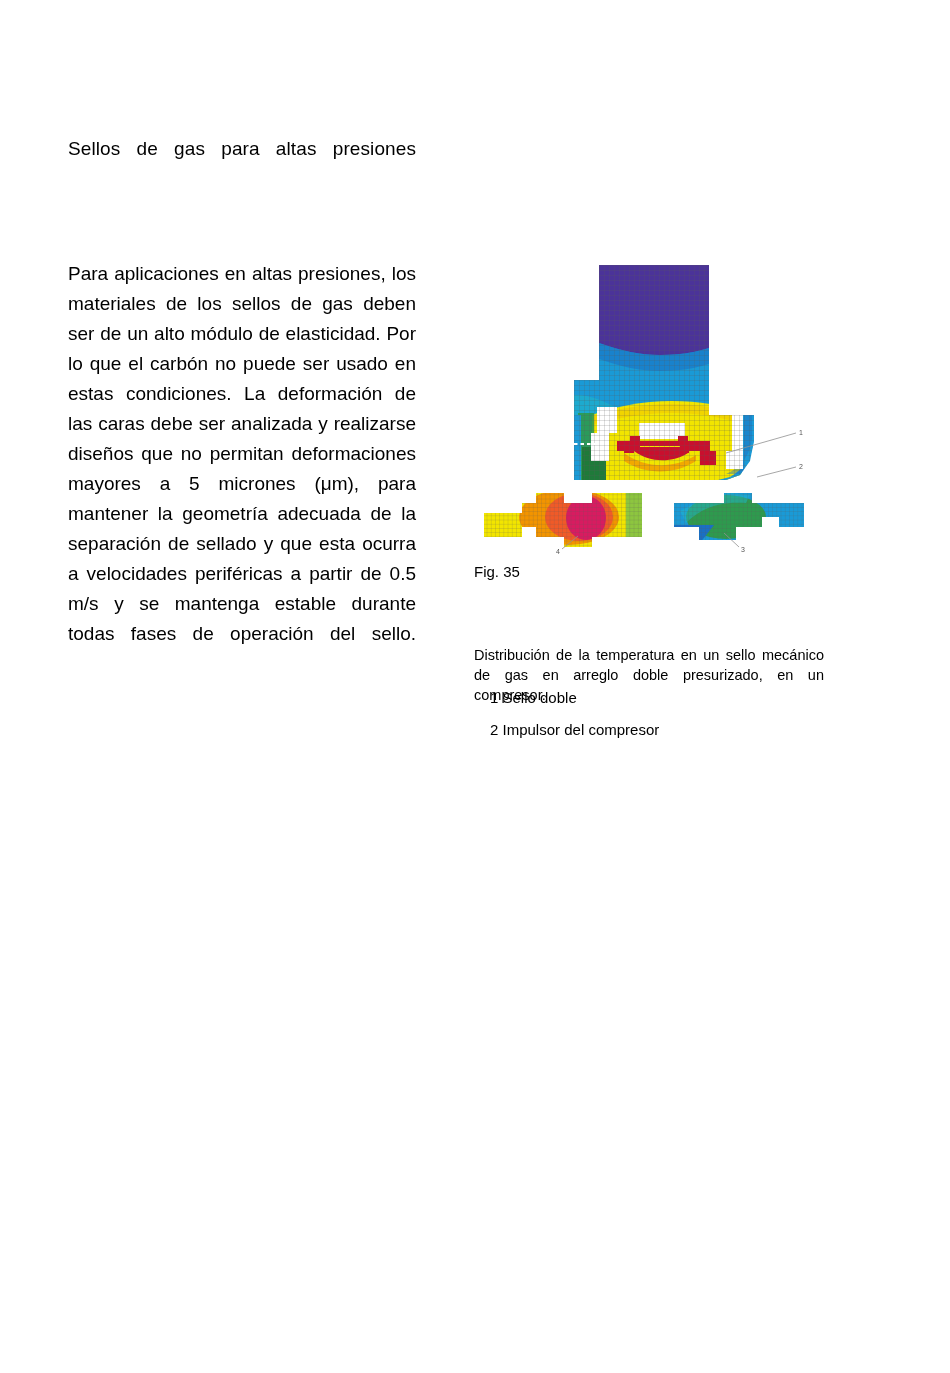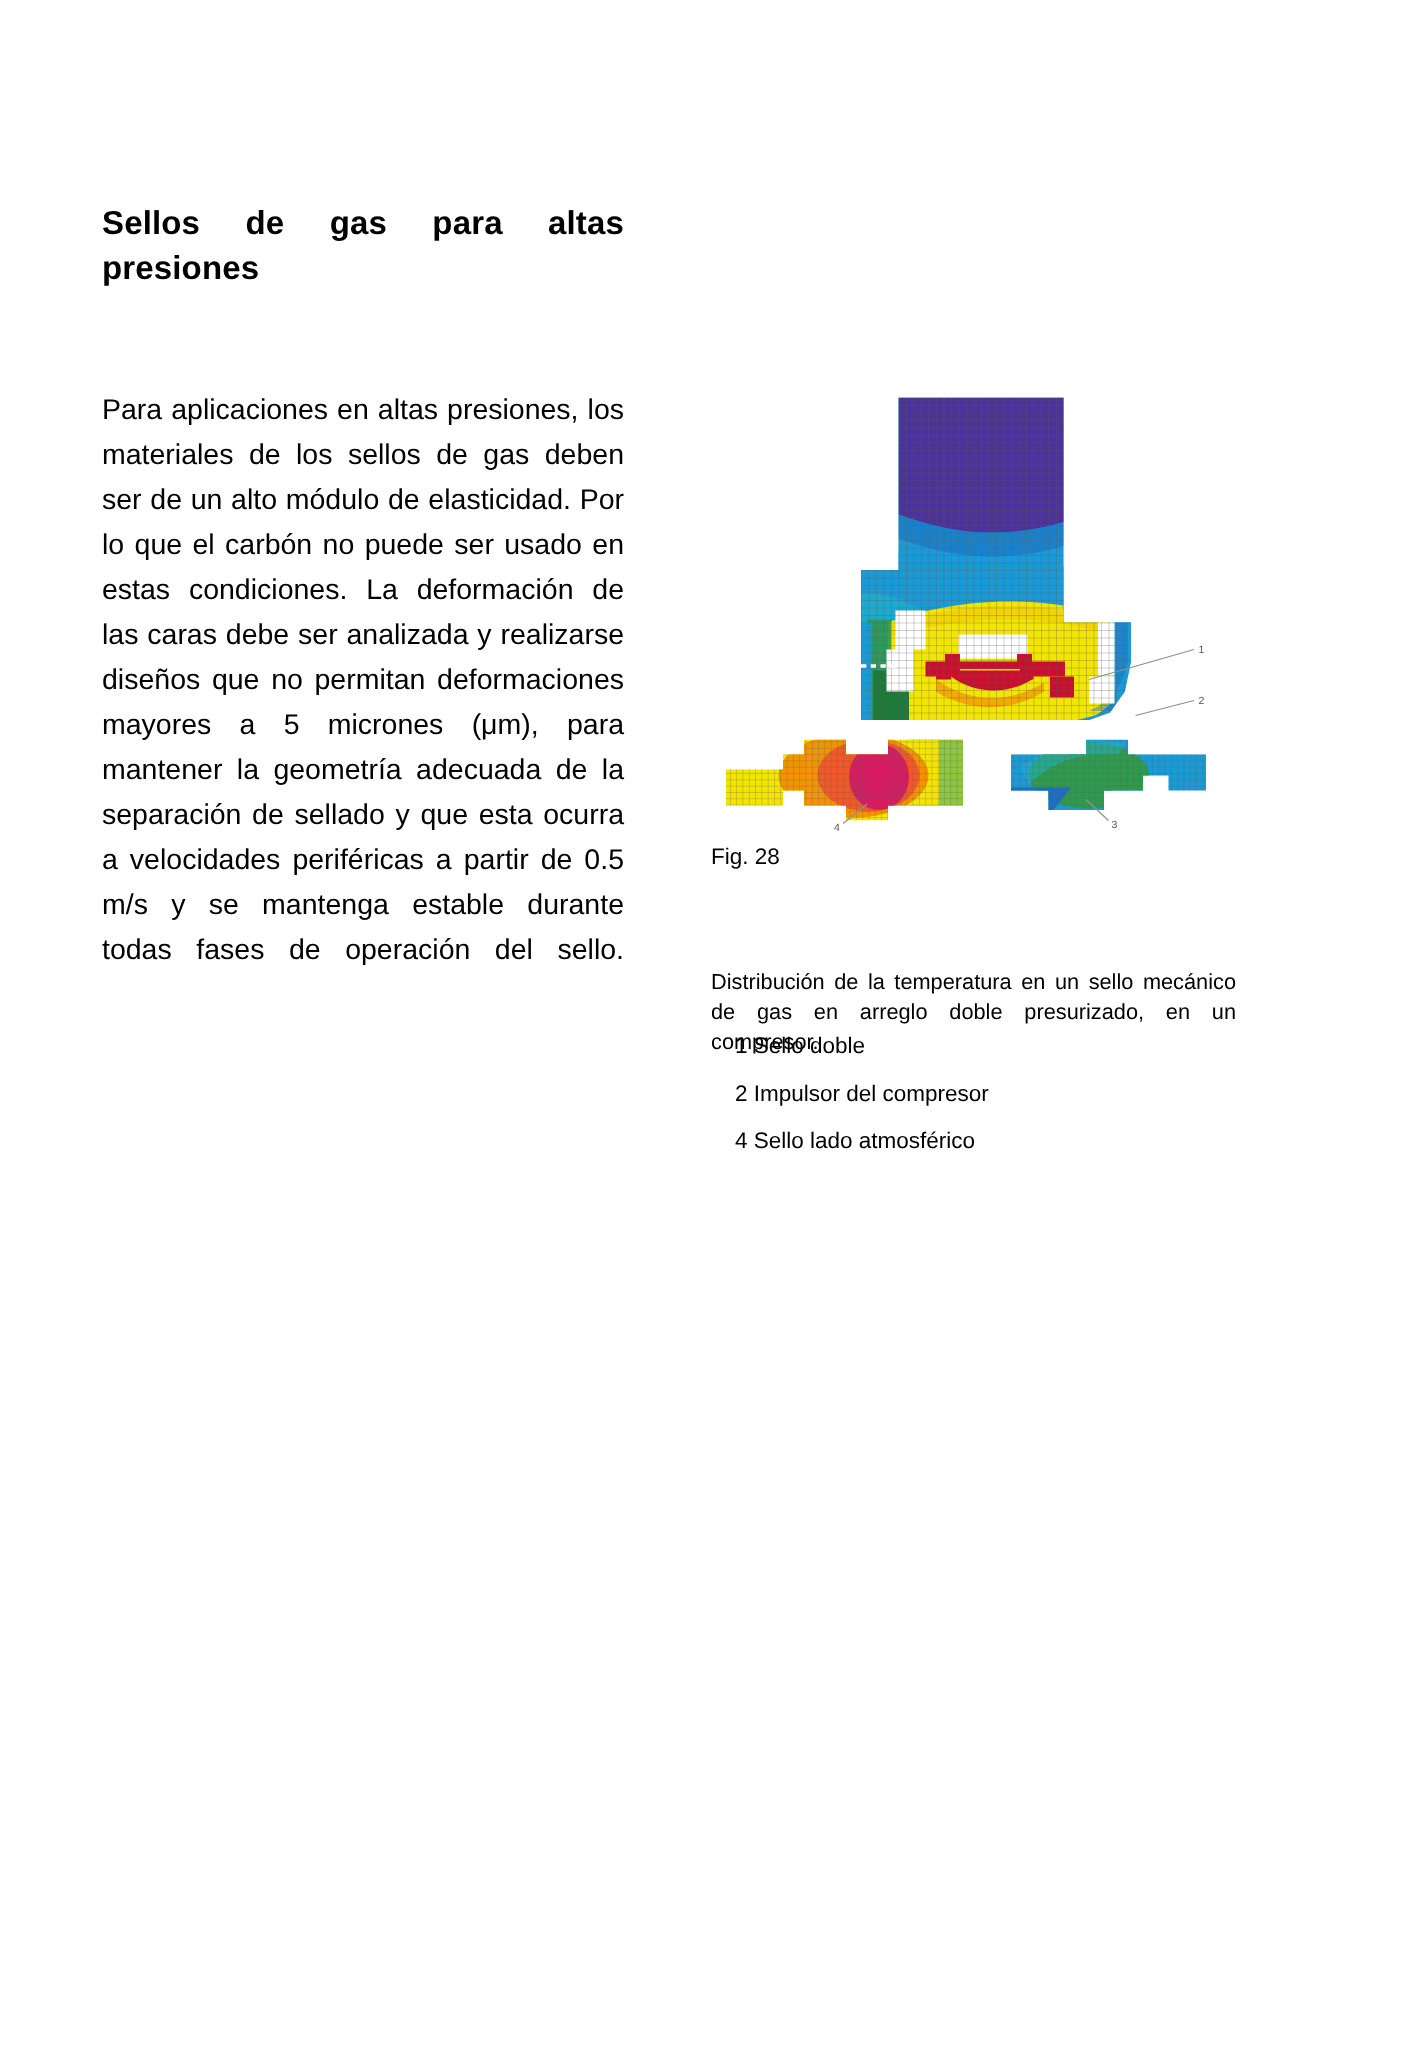--- a/index.html
+++ b/index.html
@@ -18,22 +18,22 @@
 
   
   #text-column {
     position: absolute;
     left: 68px;
     top: 134px;
     width: 348px;
   }
 
   #doc-title {
-    font-size: 22px;
-    font-weight: bold;
+    font-size: 19px;
+    font-weight: normal;
     line-height: 30px;
     text-align: justify;
     text-align-last: left;
     margin: 0;
     letter-spacing: 0.1px;
   }
   #doc-title::after {
     content: "";
     display: inline-block;
     width: 100%;
@@ -304,21 +304,20 @@
         </g>
         <g>
           <line x1="250" y1="278" x2="265" y2="292" stroke="#909090" stroke-width="0.8"></line>
           <text class="leader-num" x="267" y="297">3</text>
         </g>
       </g>
     </svg>
   </div>
 </div>
 
-<div id="fig-label">Fig. 28</div>
+<div id="fig-label">Fig. 35</div>
 
 <div id="fig-caption">Distribución de la temperatura en un sello mecánico de gas en arreglo doble presurizado, en un compresor.</div>
 
 <ul id="fig-legend">
   <li>1 Sello doble</li>
   <li>2 Impulsor del compresor</li>
-  <li>4 Sello lado atmosférico</li>
 </ul>
 
 </body></html>

